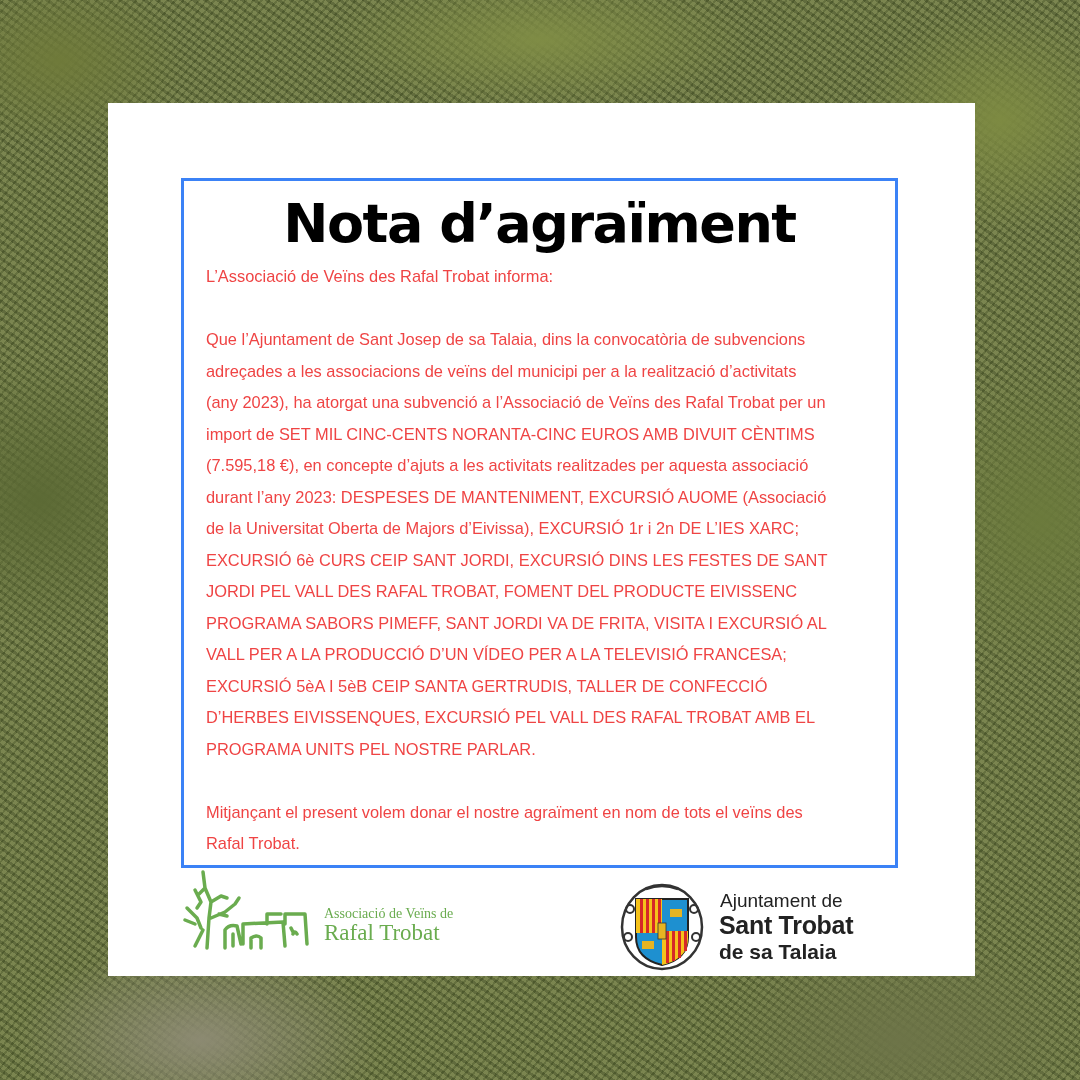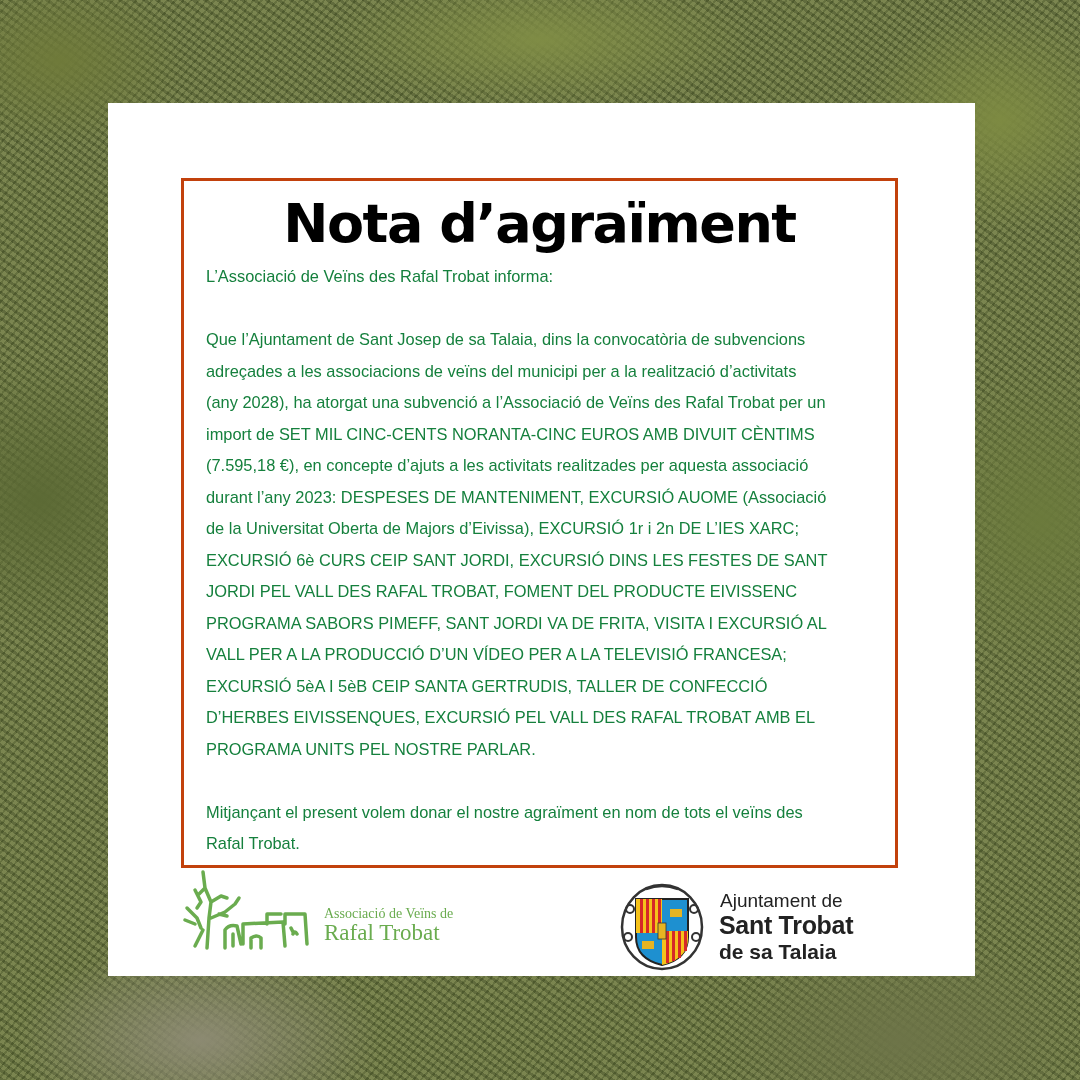--- a/index.html
+++ b/index.html
@@ -17,32 +17,32 @@
       repeating-linear-gradient(-50deg, rgba(30,40,15,0.2) 0 2px, rgba(190,190,150,0.12) 2px 6px),
       #6a7640;
     font-family: "Liberation Sans", sans-serif;
   }
   .card {
     position:absolute; left:108px; top:103px; width:867px; height:873px;
     background:#ffffff;
   }
   .frame {
     position:absolute; left:73px; top:75px; width:711px; height:684px;
-    border:3px solid #c2410c;
+    border:3px solid #3b82f6;
   }
   .title {
     position:absolute; left:0; right:0; top:8px;
     text-align:center;
     font-family:"DejaVu Sans", sans-serif; font-weight:bold;
     font-size:54px; letter-spacing:-1.5px; color:#000;
     line-height:70px;
   }
   .body {
     position:absolute; left:22px; top:80px; width:680px;
-    font-size:16.4px; line-height:31.5px; color:#15803d;
+    font-size:16.4px; line-height:31.5px; color:#ef4444;
   }
   .body p { margin:0; }
   .body .gap { height:31.5px; }
   .logo-left {
     position:absolute; left:73px; top:765px; width:300px; height:90px;
   }
   .logo-left .txt1 {
     position:absolute; left:143px; top:38px;
     font-family:"Liberation Serif", serif; font-size:14px; color:#6aac4f;
   }
@@ -67,21 +67,21 @@
 <body>
 
 <div class="card">
   <div class="frame">
     <div class="title">Nota d’agraïment</div>
     <div class="body">
       <p>L’Associació de Veïns des Rafal Trobat informa:</p>
       <div class="gap"></div>
       <p>Que l’Ajuntament de Sant Josep de sa Talaia, dins la convocatòria de subvencions</p>
       <p>adreçades a les associacions de veïns del municipi per a la realització d’activitats</p>
-      <p>(any 2028), ha atorgat una subvenció a l’Associació de Veïns des Rafal Trobat per un</p>
+      <p>(any 2023), ha atorgat una subvenció a l’Associació de Veïns des Rafal Trobat per un</p>
       <p>import de SET MIL CINC-CENTS NORANTA-CINC EUROS AMB DIVUIT CÈNTIMS</p>
       <p>(7.595,18 €), en concepte d’ajuts a les activitats realitzades per aquesta associació</p>
       <p>durant l’any 2023: DESPESES DE MANTENIMENT, EXCURSIÓ AUOME (Associació</p>
       <p>de la Universitat Oberta de Majors d’Eivissa), EXCURSIÓ 1r i 2n DE L’IES XARC;</p>
       <p>EXCURSIÓ 6è CURS CEIP SANT JORDI, EXCURSIÓ DINS LES FESTES DE SANT</p>
       <p>JORDI PEL VALL DES RAFAL TROBAT, FOMENT DEL PRODUCTE EIVISSENC</p>
       <p>PROGRAMA SABORS PIMEFF, SANT JORDI VA DE FRITA, VISITA I EXCURSIÓ AL</p>
       <p>VALL PER A LA PRODUCCIÓ D’UN VÍDEO PER A LA TELEVISIÓ FRANCESA;</p>
       <p>EXCURSIÓ 5èA I 5èB CEIP SANTA GERTRUDIS, TALLER DE CONFECCIÓ</p>
       <p>D’HERBES EIVISSENQUES, EXCURSIÓ PEL VALL DES RAFAL TROBAT AMB EL</p>

